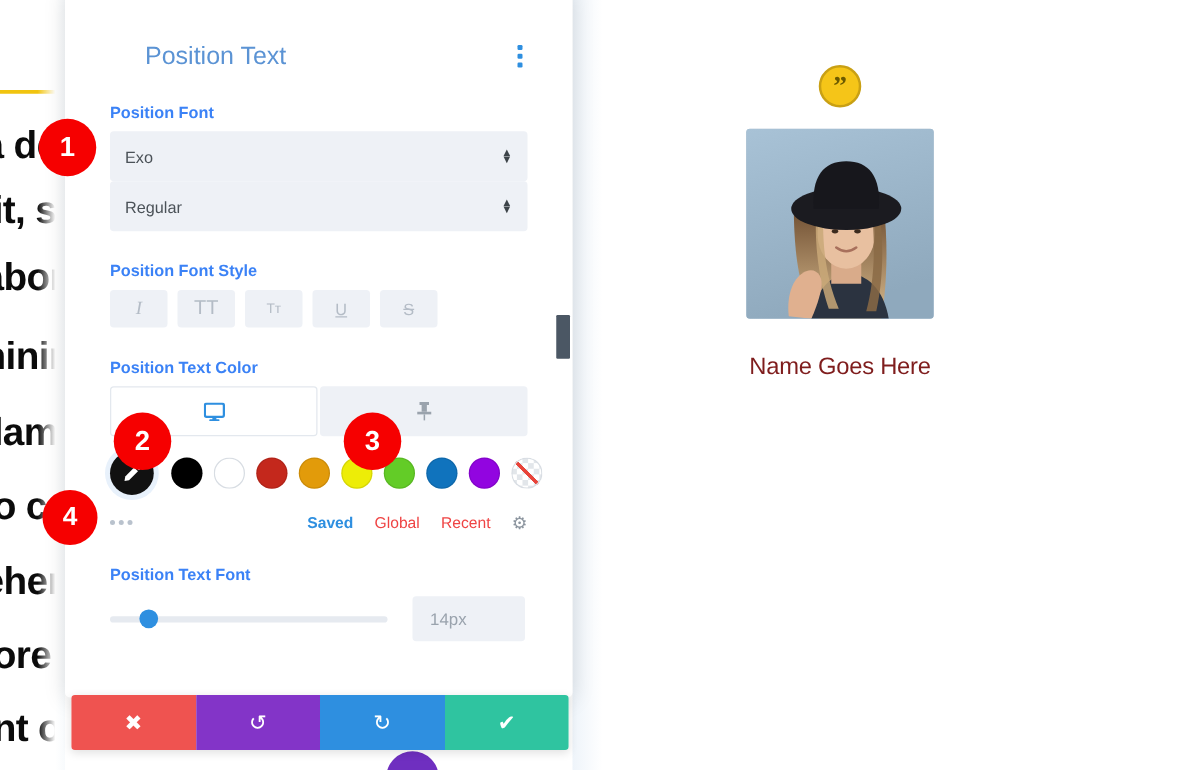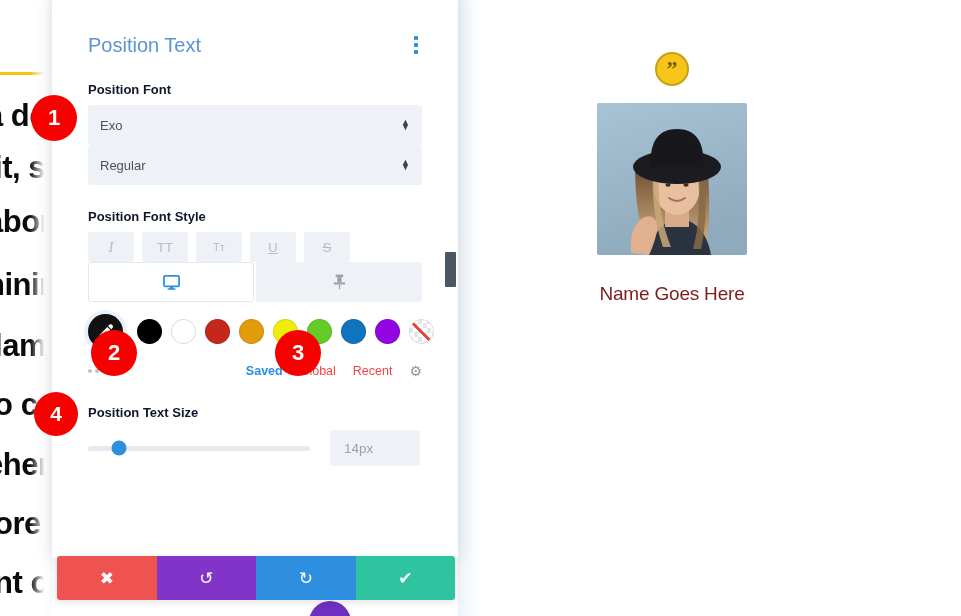--- a/index.html
+++ b/index.html
@@ -78,27 +78,27 @@
   }
   #panel-scroll-area {
     position: absolute; left: 0; top: 0; width: 406px; height: 566px;
     padding: 0 36px;
   }
   #panel-header {
     display: flex; align-items: center; justify-content: space-between;
     padding-top: 40px;
   }
   #panel-title {
-    font-size: 20px; color: #5b93d4; font-weight: normal;
+    font-size: 20px; color: #5b93d4; font-weight: normal; margin-left: 28px;
   }
   #panel-kebab { display: flex; flex-direction: column; gap: 3px; cursor: pointer; padding: 4px; }
   #panel-kebab span { width: 4px; height: 4px; background: #2e8fe0; border-radius: 1px; display:block; }
 
   .field-label {
-    font-size: 13px; font-weight: bold; color: #0f172a;
+    font-size: 13px; font-weight: bold; color: #3b82f6;
     margin-top: 24px; margin-bottom: 8px;
   }
   .select-box {
     position: relative; height: 40px; background: #eef1f6;
     border-radius: 3px; display: flex; align-items: center;
     padding: 0 12px; font-size: 13px; color: #4b5258; cursor: pointer;
   }
   .select-arrows {
     position: absolute; right: 12px; top: 50%; transform: translateY(-50%);
     display: flex; flex-direction: column; line-height: 5px; color: #3d4449;
@@ -109,21 +109,21 @@
   #style-buttons { display: flex; gap: 8px; }
   .style-btn {
     width: 46px; height: 30px; background: #eef1f6; border-radius: 3px;
     display: flex; align-items: center; justify-content: center;
     color: #b4bcc6; font-size: 13px; cursor: pointer; user-select: none;
   }
   .style-btn.italic { font-style: italic; font-family: "Liberation Serif", serif; font-size: 15px; }
   .style-btn.underline { text-decoration: underline; }
   .style-btn.strike { text-decoration: line-through; }
   .style-btn.small-caps { font-size: 11px; }
-  .style-btn.cap-tt { font-size: 13px; }
+  .style-btn.cap-tt { font-size: 16px; }
 
   
   #color-field-row { display: flex; gap: 2px; }
   #color-preview-field {
     width: 166px; height: 40px; background: #ffffff;
     border: 1px solid #e3e8ee; border-radius: 3px;
     display: flex; align-items: center; justify-content: center;
     cursor: pointer;
   }
   #color-reset-field {
@@ -316,20 +316,21 @@
 
       <div class="field-label">Position Font Style</div>
       <div id="style-buttons">
         <div class="style-btn italic">I</div>
         <div class="style-btn cap-tt">TT</div>
         <div class="style-btn small-caps">Tт</div>
         <div class="style-btn underline">U</div>
         <div class="style-btn strike">S</div>
       </div>
 
+      <div class="field-label">Position Text Color</div>
       <div id="color-field-row">
         <div id="color-preview-field">
           <svg width="17" height="15" viewBox="0 0 17 15">
             <rect x="0.9" y="0.9" width="15.2" height="10.5" rx="1.4" fill="none" stroke="#2e8fe0" stroke-width="1.8"></rect>
             <rect x="6.9" y="11.6" width="3.2" height="2.6" fill="#2e8fe0"></rect>
             <rect x="4.4" y="13.3" width="8.2" height="1.5" rx="0.7" fill="#2e8fe0"></rect>
           </svg>
         </div>
         <div id="color-reset-field">
           <svg width="13" height="16" viewBox="0 0 13 16">
@@ -366,21 +367,21 @@
             <i></i>
           </div>
         <div id="palette-tabs">
           <span class="palette-tab active">Saved</span>
           <span class="palette-tab">Global</span>
           <span class="palette-tab">Recent</span>
           <span id="palette-gear">⚙</span>
         </div>
       </div>
 
-      <div class="field-label">Position Text Size</div>
+      <div class="field-label">Position Text Font</div>
       <div id="slider-row">
         <div id="slider-track">
           <div id="slider-handle"></div>
         </div>
         <div id="size-value-box">14px</div>
       </div>
 
     </div>
 
     <div id="panel-scrollbar">

